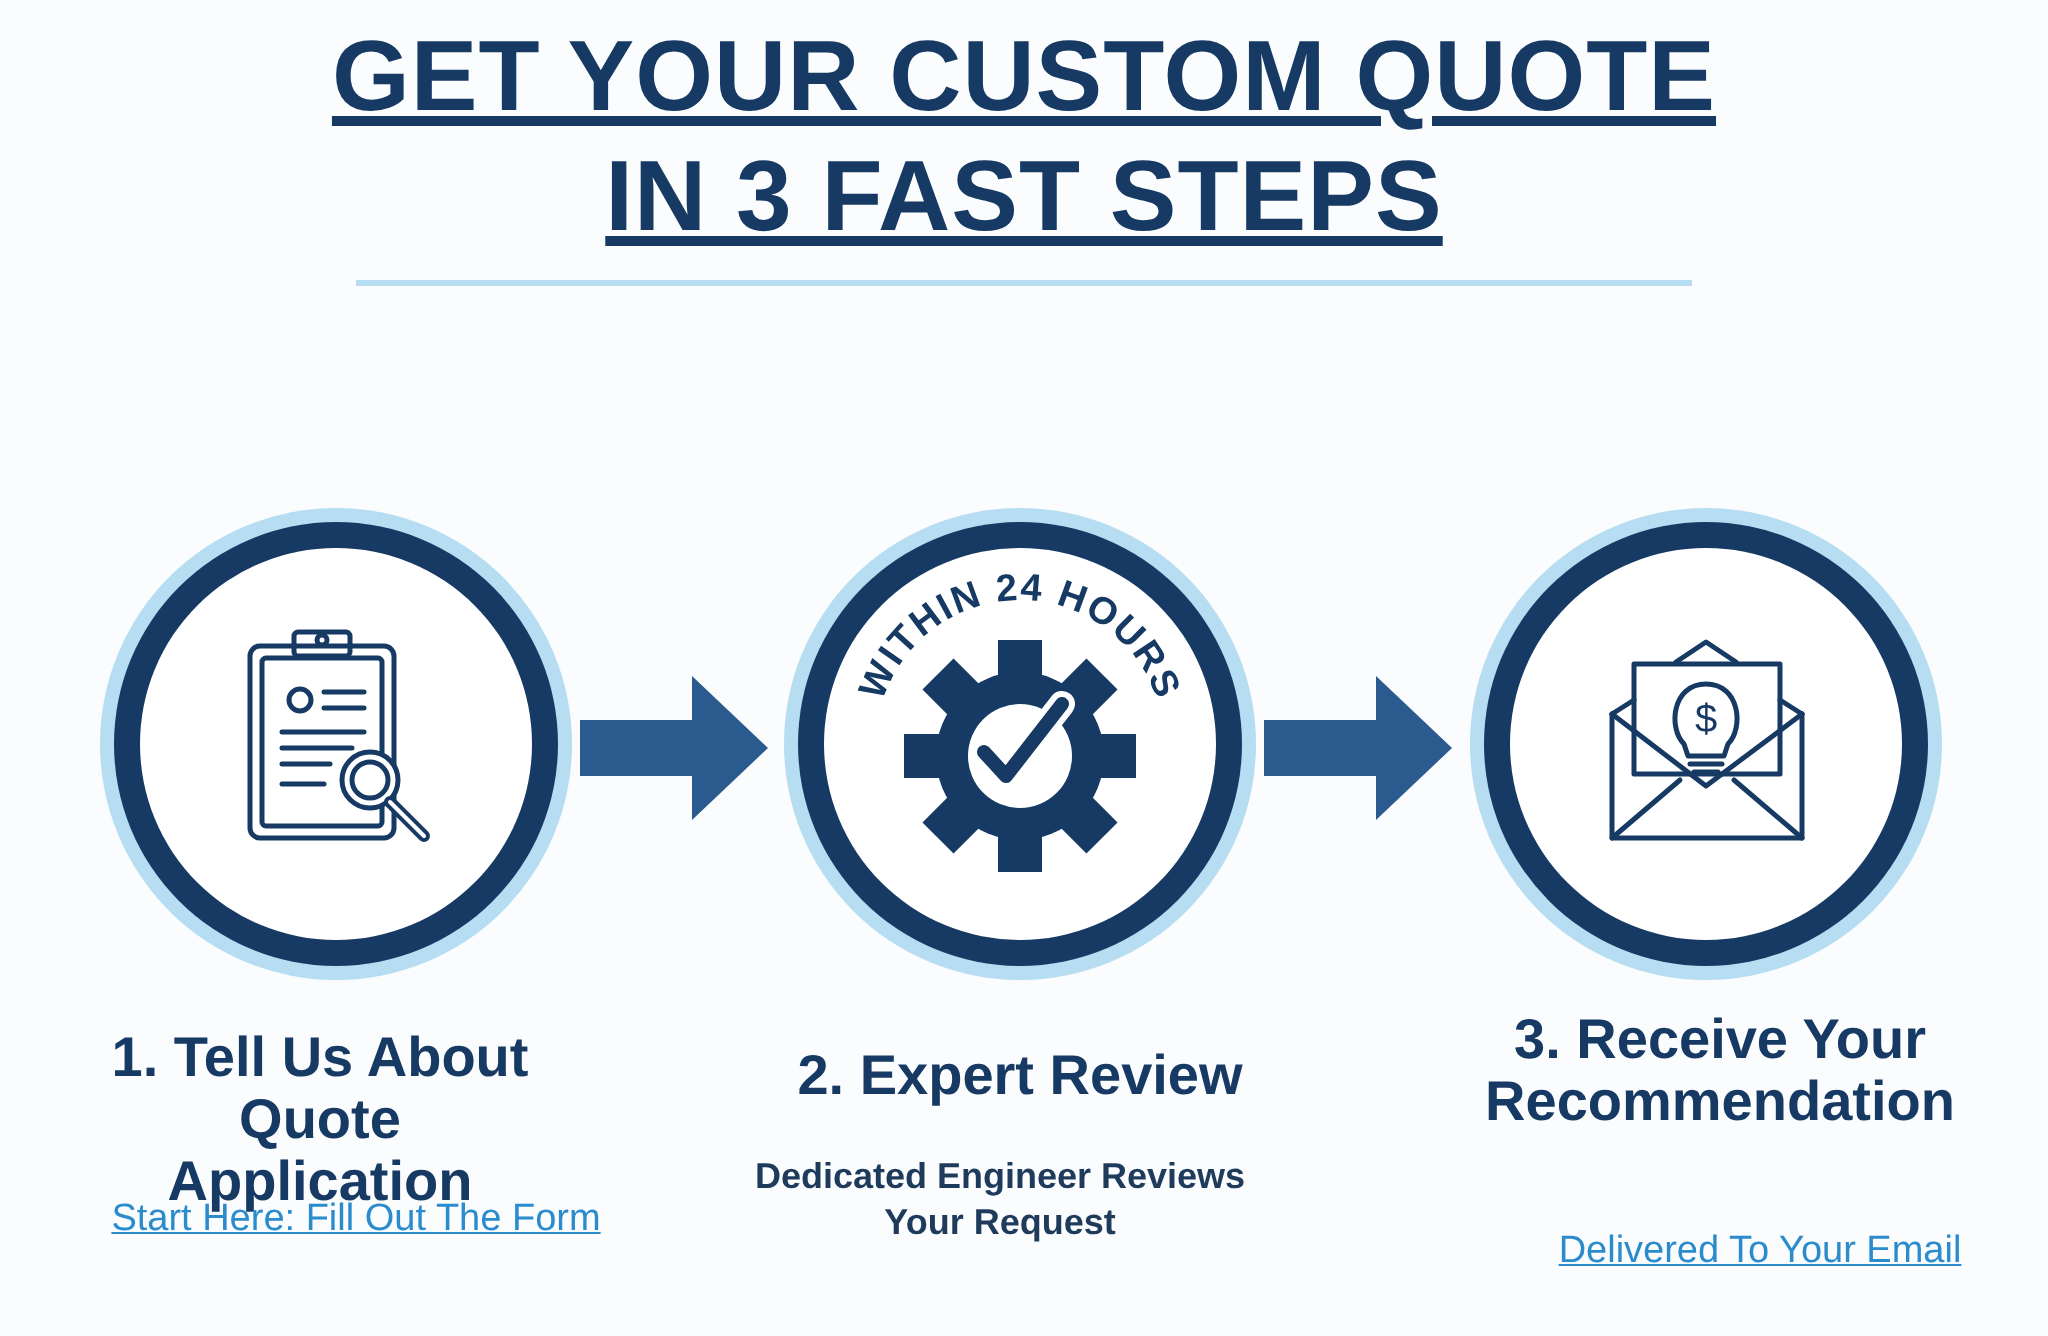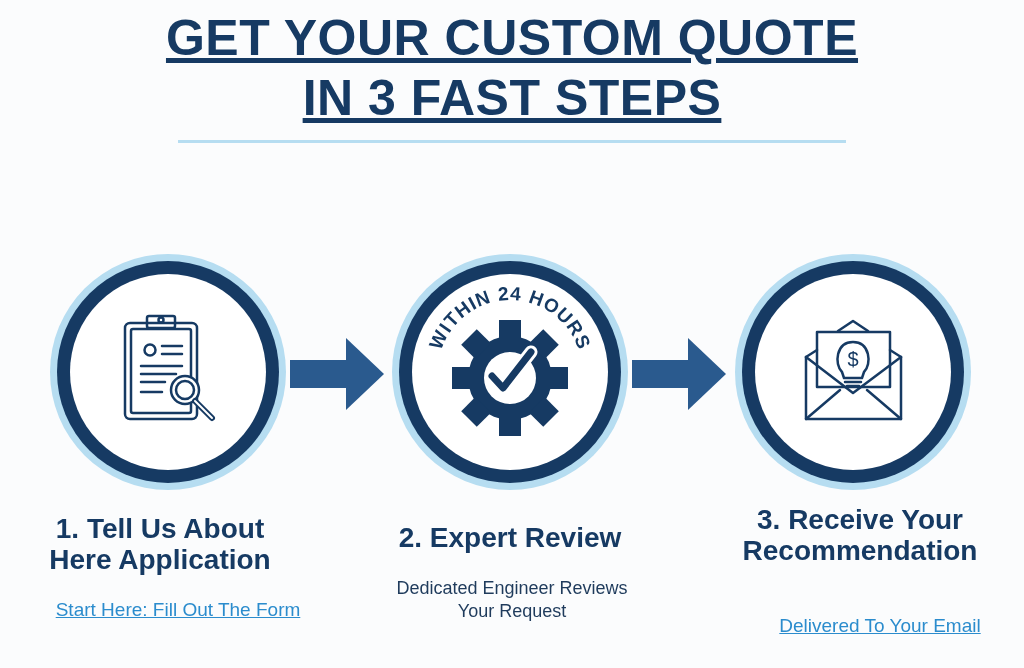--- a/index.html
+++ b/index.html
@@ -103,28 +103,28 @@
     <polyline points="806,357 853,393 901,357"></polyline>
     <path d="M 842 372 C 834 364 836 342 853 342 C 870 342 872 364 864 372 L 862 378 L 844 378 Z" fill="#ffffff"></path>
     <line x1="845" y1="382" x2="861" y2="382"></line>
     <line x1="847" y1="386" x2="859" y2="386"></line>
     <text x="853" y="366" text-anchor="middle" font-family="Liberation Sans, sans-serif" font-size="20" fill="#163a63" stroke="none">$</text>
   </g>
 </svg>
 
 <div class="step-title" style="left:40px;top:513px;width:240px;">
   <div>1. Tell Us About</div>
-  <div>Here Application</div>
+  <div>Quote Application</div>
 </div>
 <a class="step-link" style="left:28px;top:598px;width:300px;">Start Here: Fill Out The Form</a>
 
 <div class="step-title" style="left:390px;top:522px;width:240px;">
   <div>2. Expert Review</div>
 </div>
-<div class="step-desc" style="left:372px;top:577px;width:280px;">
+<div class="step-desc" style="left:360px;top:577px;width:280px;font-weight:bold;">
   <div>Dedicated Engineer Reviews</div>
   <div>Your Request</div>
 </div>
 
 <div class="step-title" style="left:735px;top:504px;width:250px;">
   <div>3. Receive Your</div>
   <div>Recommendation</div>
 </div>
 <a class="step-link" style="left:750px;top:614px;width:260px;">Delivered To Your Email</a>
 

